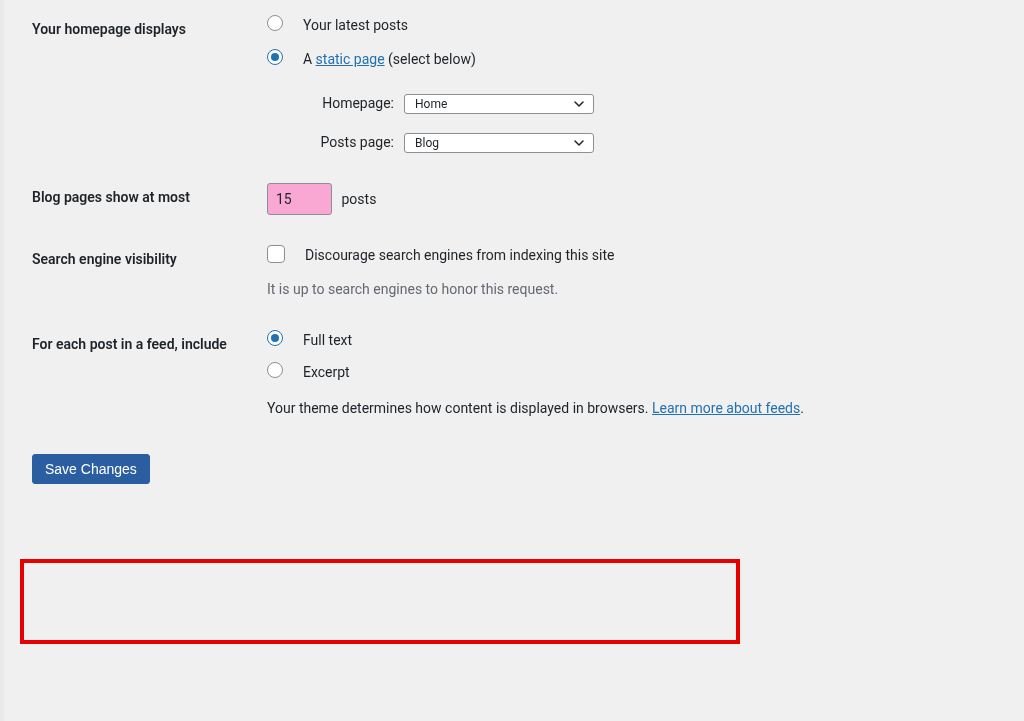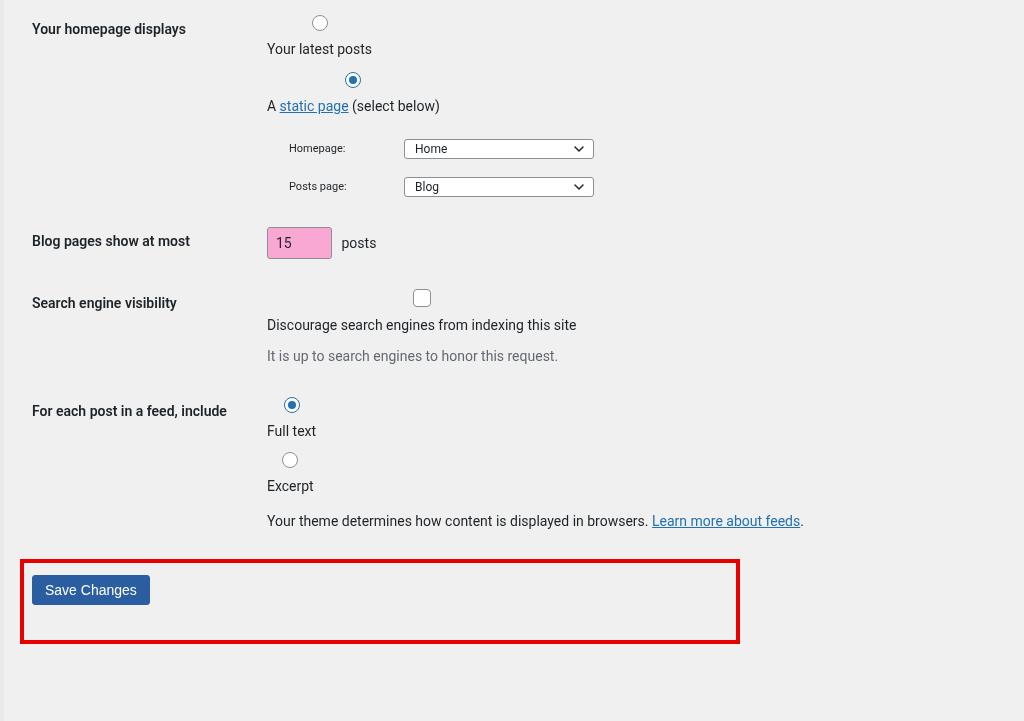--- a/index.html
+++ b/index.html
@@ -38,21 +38,21 @@
       font-weight: 600;
       font-size: 14px;
       line-height: 1.35;
     }
     table.form-table > tbody > tr > td {
       vertical-align: top;
       padding: 15px 10px 15px 0;
       font-size: 14px;
       line-height: 1.5;
     }
-    label { display: inline-flex; align-items: center; gap: 8px; flex-direction: column; }
+    label { display: inline-flex; align-items: flex-start; gap: 20px; }
     .radio, .checkbox {
       appearance: none;
       width: 16px; height: 16px;
       border-radius: 50%;
       border: 1px solid #8c8f94;
       background: #fff;
       position: relative;
       display: inline-block;
       flex-shrink: 0;
     }
@@ -83,21 +83,21 @@
       width: 65px; height: 32px;
       border: 1px solid #8c8f94;
       border-radius: 3px;
       background: #f9a8d4;
       font-size: 14px;
       padding: 0 6px 0 8px;
       line-height: 30px;
       display: inline-block;
     }
     .sub-row { display: flex; align-items: center; gap: 10px; margin-top: 10px; }
-    .sub-label-col { width: 105px; text-align: left; font-size: 11px; }
+    .sub-label-col { width: 105px; text-align: right; font-size: 14px; }
     .primary-button {
       display: inline-block;
       background: #2b5ea1;
       color: #fff;
       border: 1px solid #2b5ea1;
       border-radius: 3px;
       font-size: 14px;
       padding: 6px 12px;
       cursor: pointer;
     }
@@ -194,18 +194,18 @@
             </label>
           </div>
           <p class="description" style="margin-top:14px; color:#1d2327;">
             <span>Your theme determines how content is displayed in browsers. </span><a href="#" class="link">Learn more about feeds</a><span>.</span>
           </p>
         </td>
       </tr>
     </tbody>
   </table>
 
-  <div style="margin-top:28px;">
+  <div style="margin-top:20px;">
     <button class="primary-button">Save Changes</button>
   </div>
 </div>
 
 <div class="highlight-box" style="left:20px; top:559px; width:720px; height:85px;"></div>
 
 </body></html>

